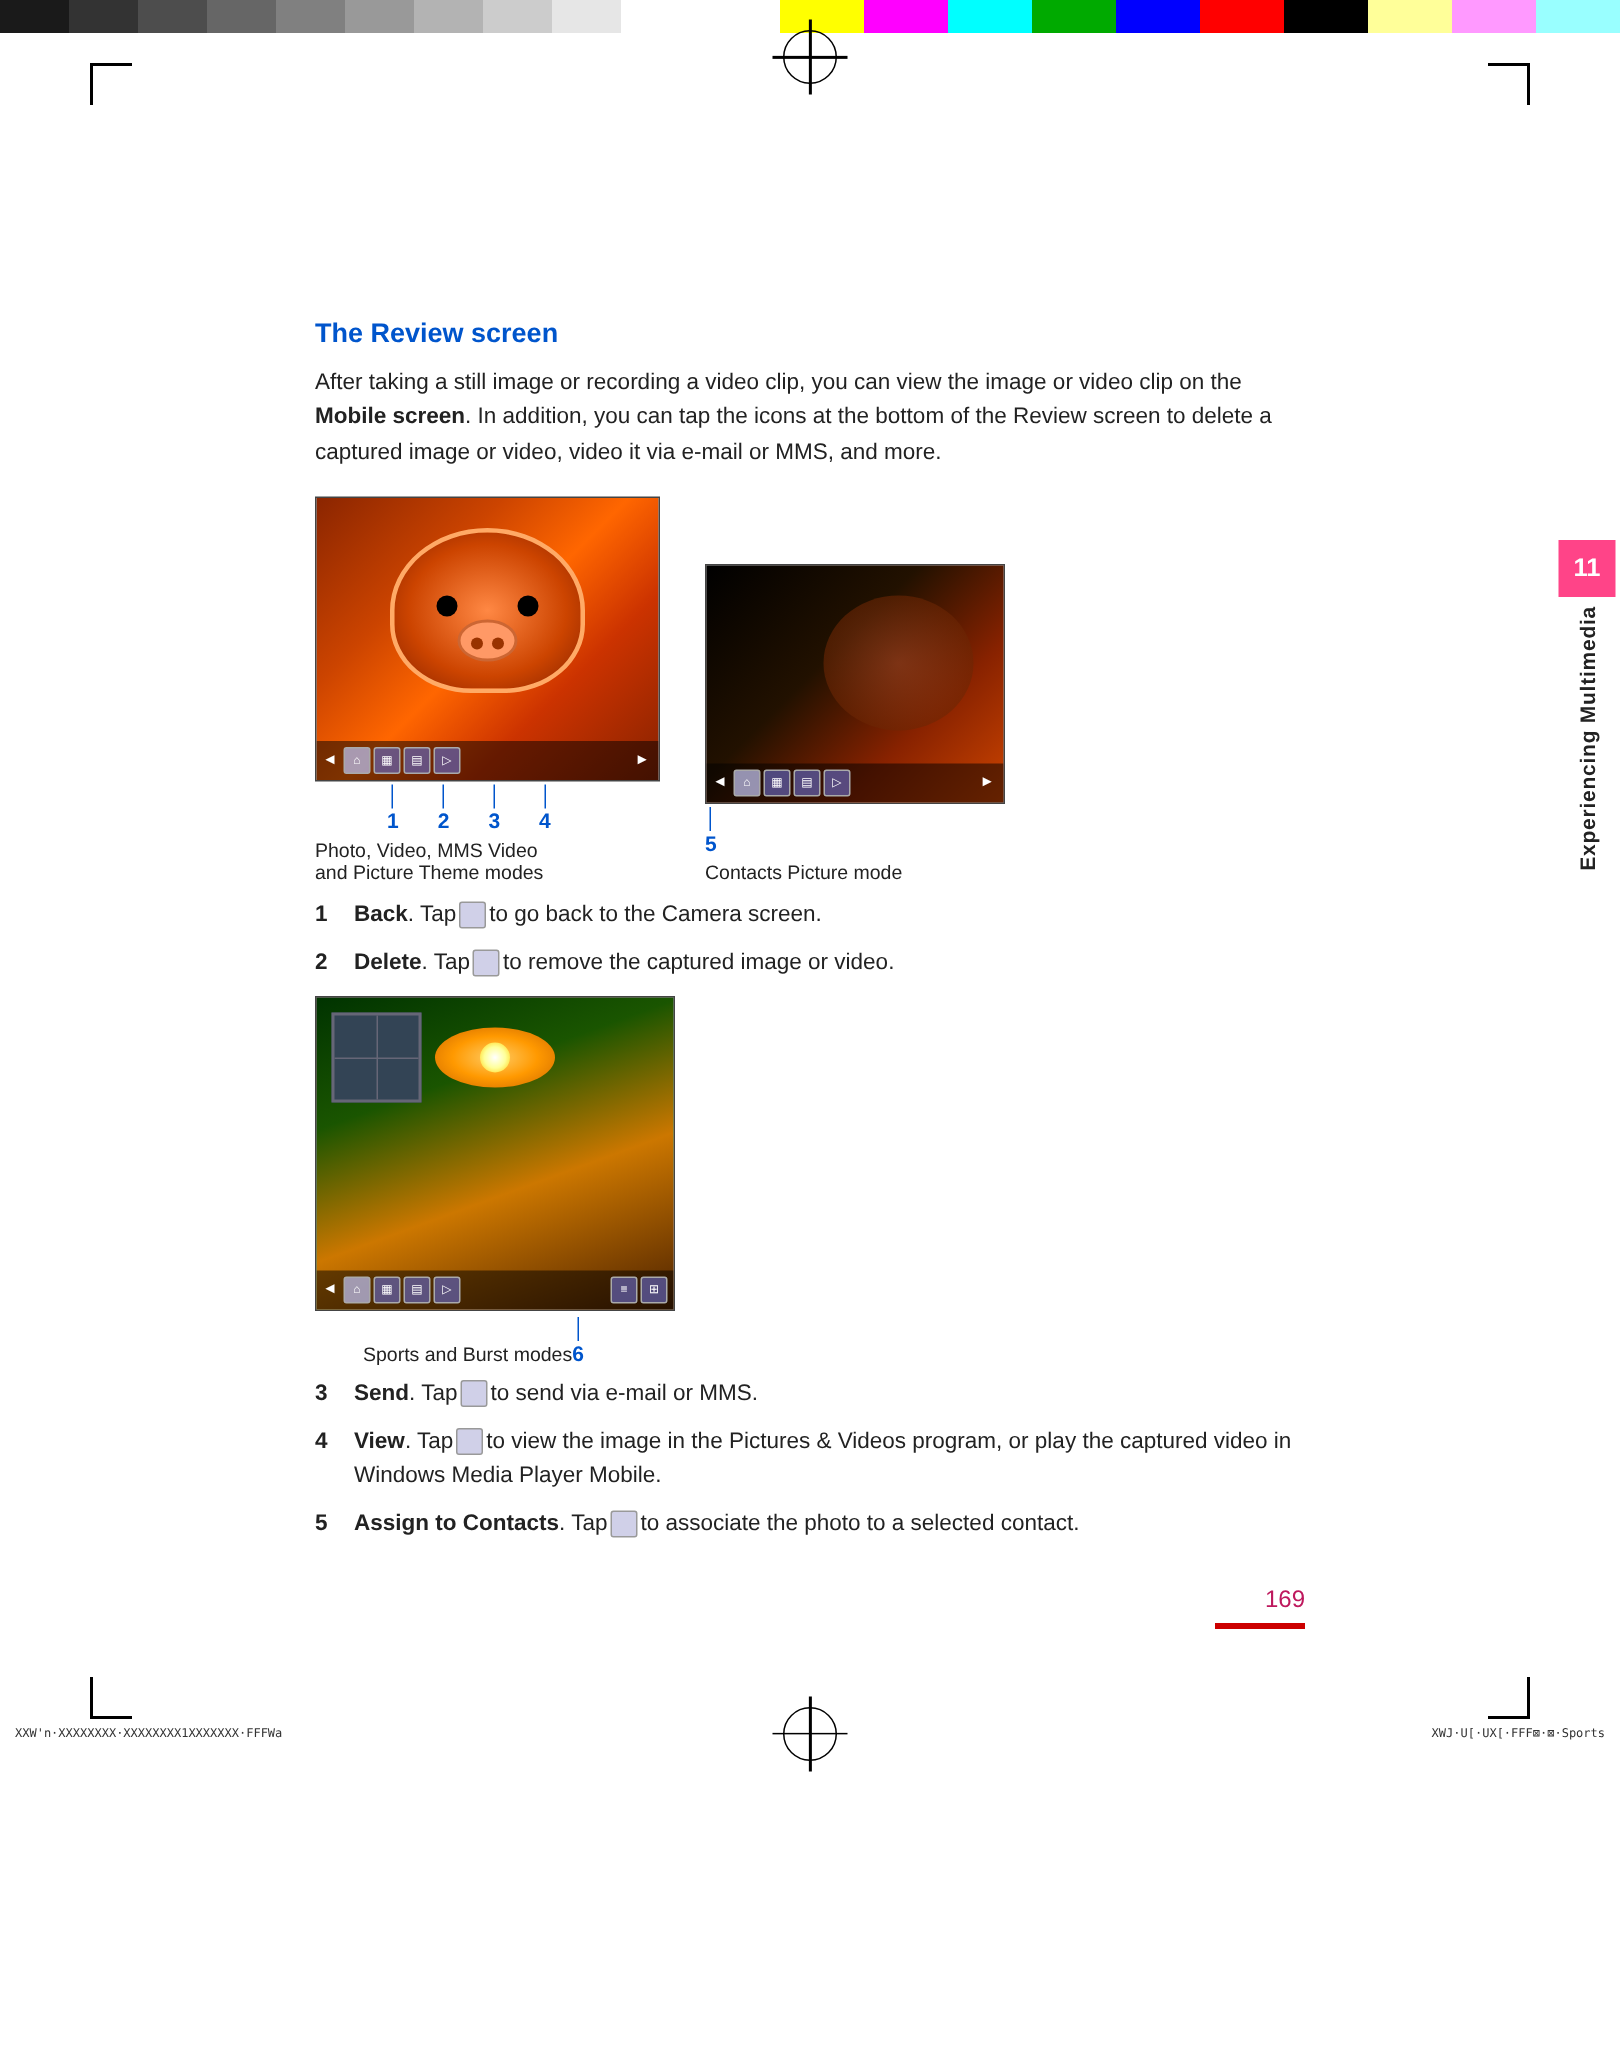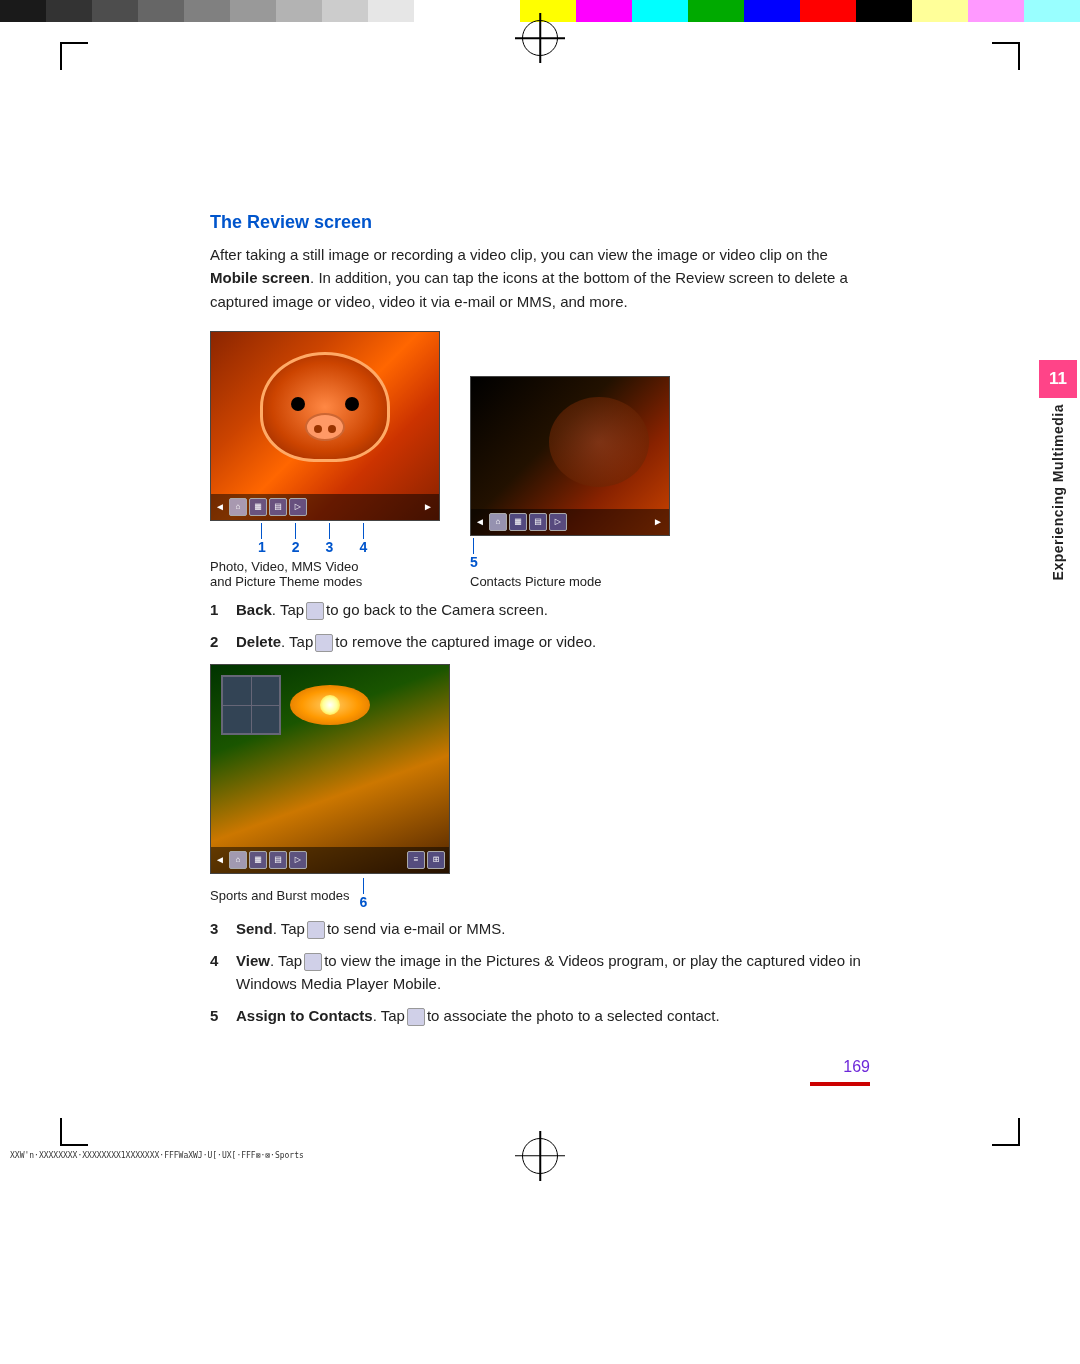--- a/index.html
+++ b/index.html
@@ -331,21 +331,21 @@
       color: #222;
       letter-spacing: 0.5px;
       text-align: center;
       line-height: 1.2;
     }
 
     
     .page-number {
       text-align: right;
       font-size: 16px;
-      color: #6d28d9;
+      color: #be185d;
       margin-top: 30px;
       margin-bottom: 6px;
     }
     .page-number-underline {
       height: 4px;
       background: #cc0000;
       width: 60px;
       margin-left: auto;
     }
 
@@ -355,21 +355,21 @@
       height: 80px;
     }
 
     
     .bottom-text-row {
       position: absolute;
       bottom: 6px;
       left: 0;
       right: 0;
       display: flex;
-      justify-content: flex-start;
+      justify-content: space-between;
       font-size: 8px;
       color: #333;
       padding: 0 10px;
       font-family: monospace;
     }
 
     .arrow-group {
       position: relative;
       display: flex;
       flex-direction: column;
@@ -581,21 +581,21 @@
         </div>
         <div class="tb-icon" style="margin-left:auto;">
           <span style="font-size:8px;color:#fff;">≡</span>
         </div>
         <div class="tb-icon">
           <span style="font-size:8px;color:#fff;">⊞</span>
         </div>
       </div>
     </div>
 
-    <div style="display:flex;align-items:center;gap:10px;margin-top:4px;">
+    <div style="display:flex;align-items:flex-end;margin-top:4px;margin-left:32px;">
       <span class="caption-text">Sports and Burst modes</span>
       <div class="arrow-group">
         <div class="vert-line"></div>
         <span class="blue-num">6</span>
       </div>
     </div>
   </div>
 
   <ul class="num-list" style="margin-top:8px;">
     <li>

